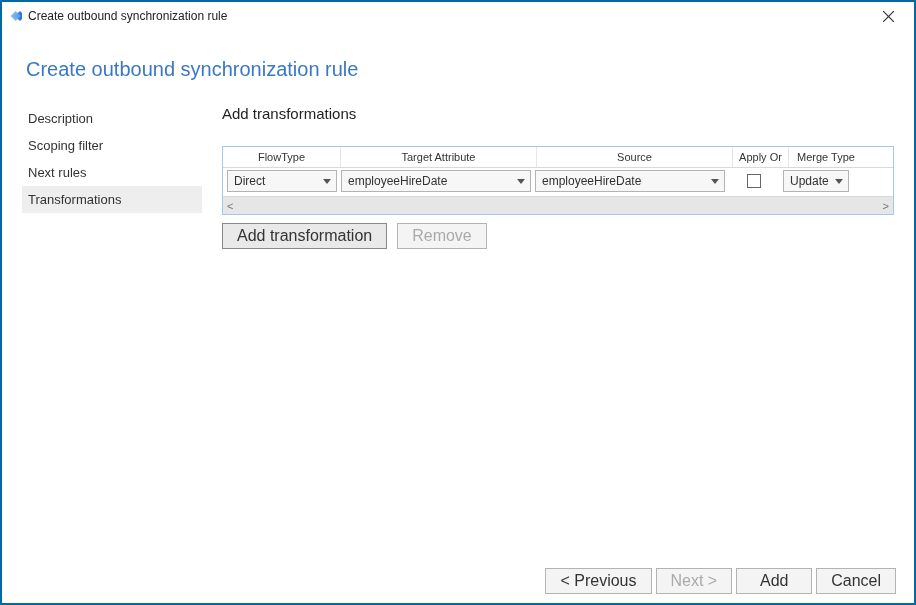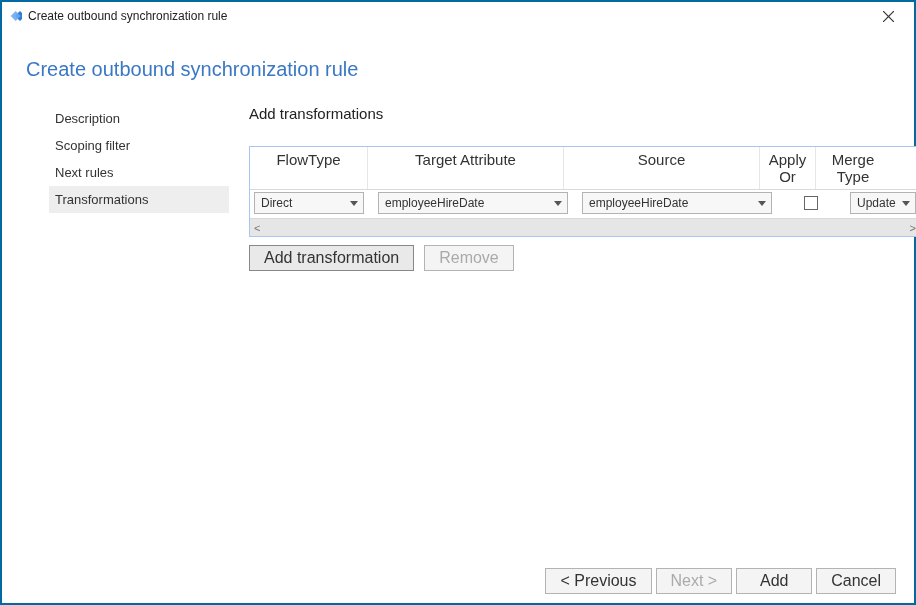--- a/index.html
+++ b/index.html
@@ -17,42 +17,42 @@
       align-items: center; justify-content: center;
     }
     .titlebar-close {
       margin-left: auto; width: 40px; height: 28px; display: flex;
       align-items: center; justify-content: center; font-size: 14px; color: #333;
       cursor: pointer;
     }
     .content { flex: 1; padding: 10px 20px 0 20px; display: flex; flex-direction: column; }
     .page-title { font-size: 20px; color: #3a78c4; font-weight: 400; margin: 18px 0 24px 4px; }
     .body-row { display: flex; flex: 1; }
-    .sidebar { width: 180px; flex-shrink: 0; margin-left: 27px; }
+    .sidebar { width: 180px; flex-shrink: 0; }
     .sidebar-item {
       font-size: 13px; color: #333; padding: 6px 6px; cursor: pointer;
     }
     .sidebar-item.active { background: #eee; }
     .main { flex: 1; padding-left: 20px; display: flex; flex-direction: column; }
     .section-title { font-size: 15px; color: #222; margin-bottom: 24px; }
     .grid-wrap { border: 1px solid #a7c7f0; background: #fff; }
     .grid-header {
       display: flex; background: #fff;
-      border-bottom: 1px solid #d9d9d9; font-size: 15px; color: #333;
+      border-bottom: 1px solid #d9d9d9; font-size: 11px; color: #333;
     }
     .grid-header > div {
       padding: 4px 6px; text-align: center; border-right: 1px solid #e6e6e6;
     }
     .grid-header > div:last-child { border-right: none; }
     .col-flow { width: 118px; }
     .col-target { width: 196px; }
     .col-source { width: 196px; }
     .col-apply { width: 56px; }
     .col-merge { width: 74px; flex-shrink: 0; }
-    .grid-row { display: flex; padding: 2px 4px 4px 4px; align-items: center; gap: 14px; text-align: right; }
+    .grid-row { display: flex; padding: 2px 4px 4px 4px; align-items: center; gap: 4px; text-align: right; }
     .combo {
       height: 22px; border: 1px solid #b3b3b3; background: #fff;
       font-size: 12px; padding: 0 18px 0 6px; position: relative;
       display: flex; align-items: center; color: #333;
       background-image: linear-gradient(#f7f7f7,#f7f7f7);
     }
     .combo::after {
       content: ""; position: absolute; right: 5px; top: 50%; margin-top: -2px;
       border-left: 4px solid transparent; border-right: 4px solid transparent;
       border-top: 5px solid #555;

